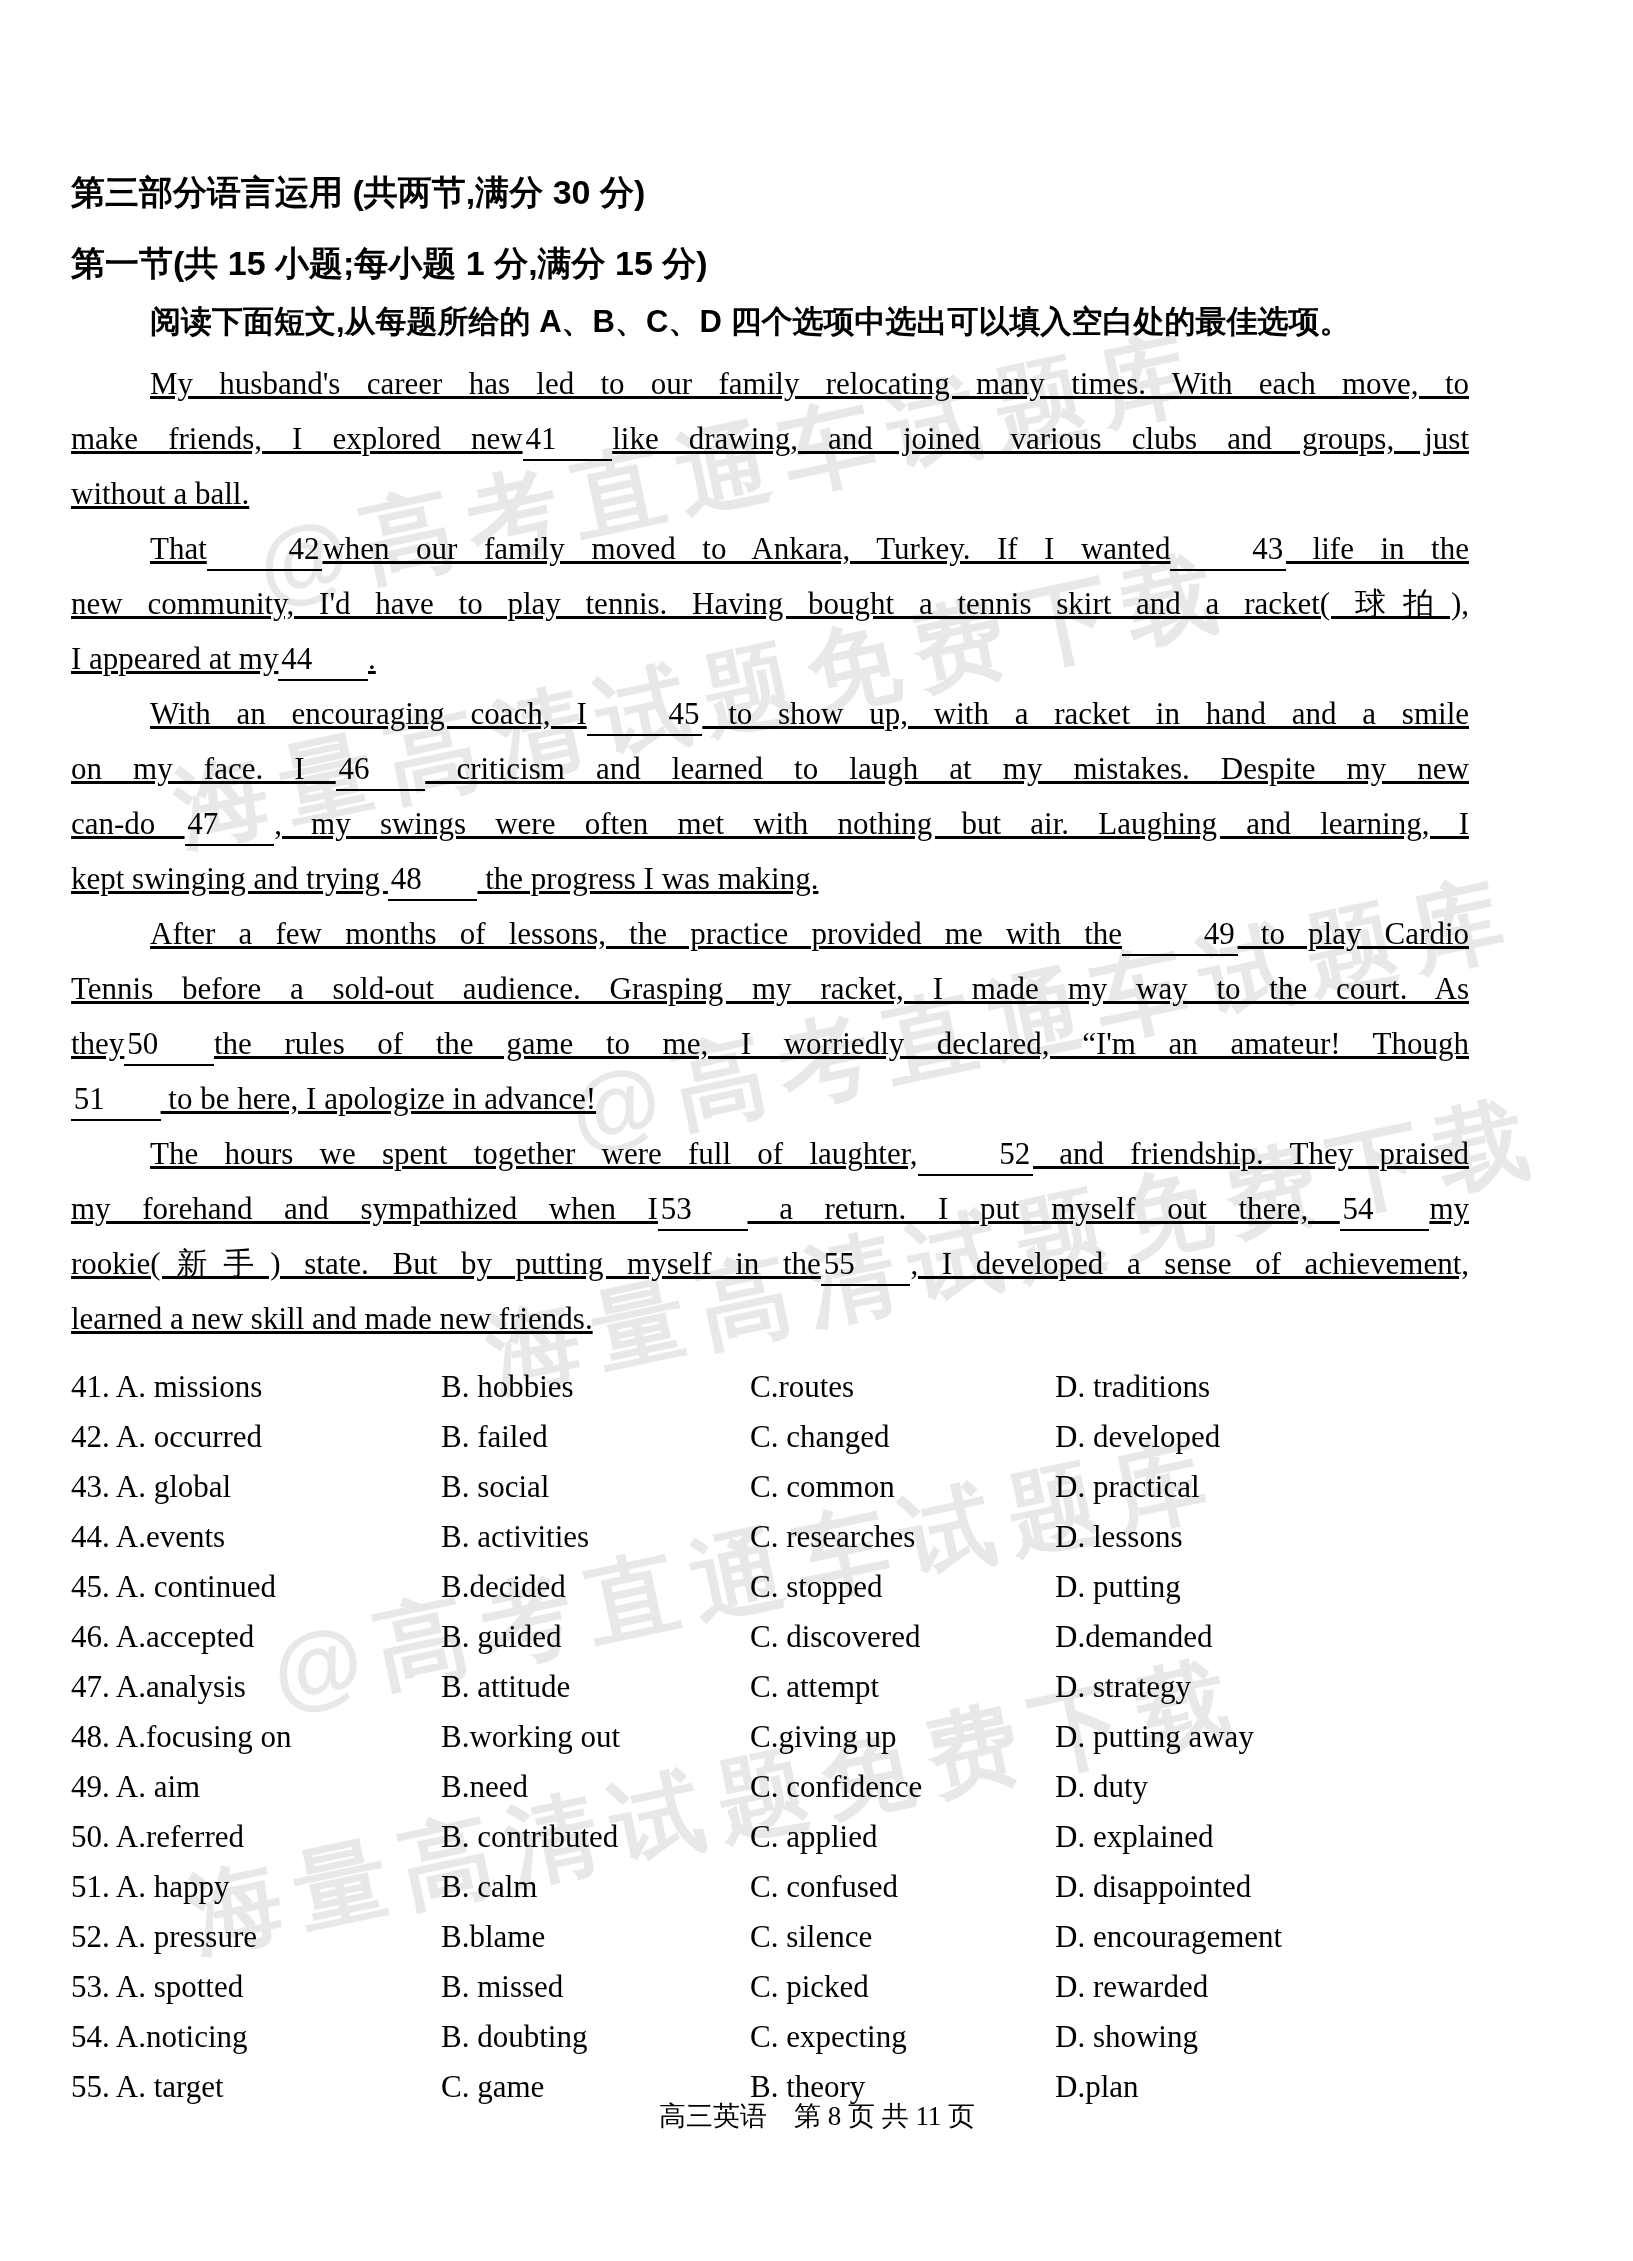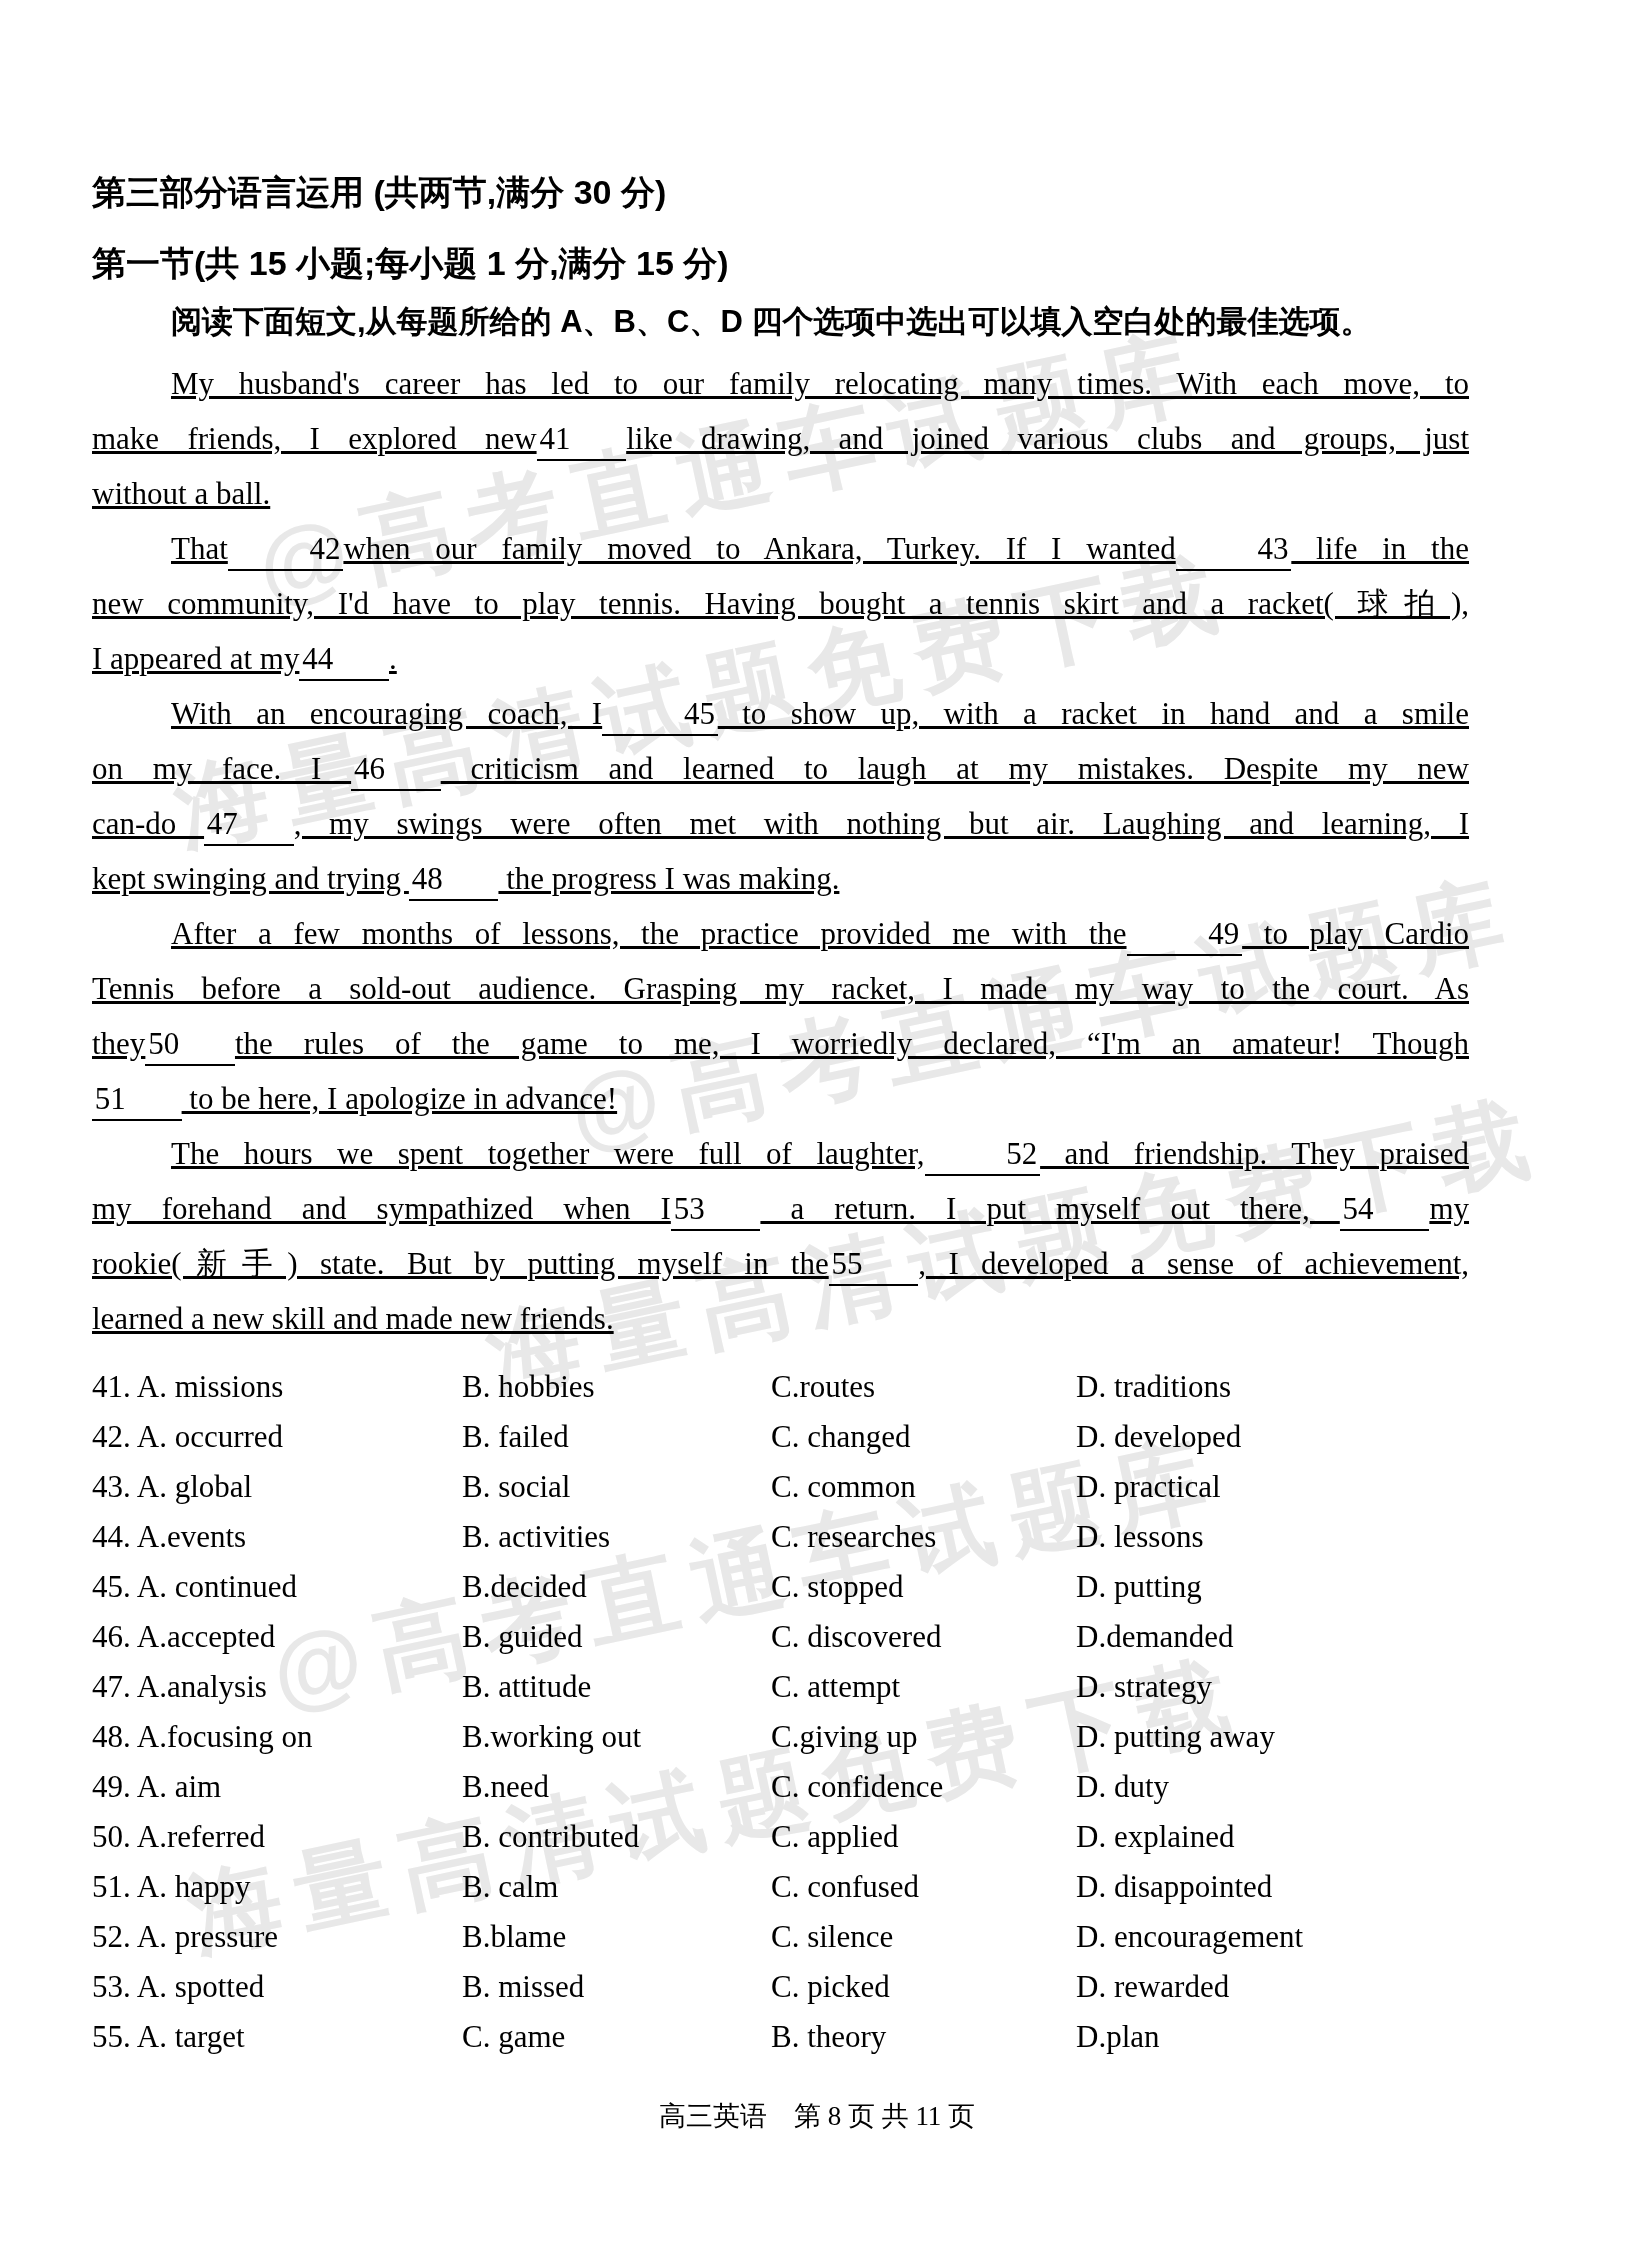--- a/index.html
+++ b/index.html
@@ -18,21 +18,21 @@
     font:bold 92px/220px "Liberation Sans",sans-serif;
     letter-spacing:15.6px;
     white-space:nowrap;
     pointer-events:none;
   }
   .wm .l1{margin-left:131px;}
   .wm1{left:142px;top:369px;}
   .wm2{left:454px;top:915px;}
   .wm3{left:156px;top:1475px;}
   
-  .content{position:relative;padding:172px 165px 0 92px;}
+  .content{position:relative;padding:172px 165px 0 71px;}
   .h1{
     font:bold 34px/40px "Liberation Sans",sans-serif;
     margin:0 0 31px 0;
   }
   .h2{
     font:bold 34px/40px "Liberation Sans",sans-serif;
     margin:0 0 21px 0;
   }
   .instruction{
     font:bold 31px/35px "Liberation Sans",sans-serif;
@@ -125,19 +125,20 @@
         <div class="orow"><div class="ocell"><span>44.</span> <span>A.events</span></div><div class="ocell">B. activities</div><div class="ocell">C. researches</div><div class="ocell">D. lessons</div></div>
         <div class="orow"><div class="ocell"><span>45.</span> <span>A. continued</span></div><div class="ocell">B.decided</div><div class="ocell">C. stopped</div><div class="ocell">D. putting</div></div>
         <div class="orow"><div class="ocell"><span>46.</span> <span>A.accepted</span></div><div class="ocell">B. guided</div><div class="ocell">C. discovered</div><div class="ocell">D.demanded</div></div>
         <div class="orow"><div class="ocell"><span>47.</span> <span>A.analysis</span></div><div class="ocell">B. attitude</div><div class="ocell">C. attempt</div><div class="ocell">D. strategy</div></div>
         <div class="orow"><div class="ocell"><span>48.</span> <span>A.focusing on</span></div><div class="ocell">B.working out</div><div class="ocell">C.giving up</div><div class="ocell">D. putting away</div></div>
         <div class="orow"><div class="ocell"><span>49.</span> <span>A. aim</span></div><div class="ocell">B.need</div><div class="ocell">C. confidence</div><div class="ocell">D. duty</div></div>
         <div class="orow"><div class="ocell"><span>50.</span> <span>A.referred</span></div><div class="ocell">B. contributed</div><div class="ocell">C. applied</div><div class="ocell">D. explained</div></div>
         <div class="orow"><div class="ocell"><span>51.</span> <span>A. happy</span></div><div class="ocell">B. calm</div><div class="ocell">C. confused</div><div class="ocell">D. disappointed</div></div>
         <div class="orow"><div class="ocell"><span>52.</span> <span>A. pressure</span></div><div class="ocell">B.blame</div><div class="ocell">C. silence</div><div class="ocell">D. encouragement</div></div>
         <div class="orow"><div class="ocell"><span>53.</span> <span>A. spotted</span></div><div class="ocell">B. missed</div><div class="ocell">C. picked</div><div class="ocell">D. rewarded</div></div>
+        <div class="orow"><div class="ocell"><span>54.</span> <span>A.noticing</span></div><div class="ocell">B. doubting</div><div class="ocell">C. expecting</div><div class="ocell">D. showing</div></div>
         <div class="orow"><div class="ocell"><span>55.</span> <span>A. target</span></div><div class="ocell">C. game</div><div class="ocell">B. theory</div><div class="ocell">D.plan</div></div>
       </div>
   </div>
 
   <div class="footer">高三英语　第 8 页 共 11 页</div>
 </div>
 
 
 </body></html>

